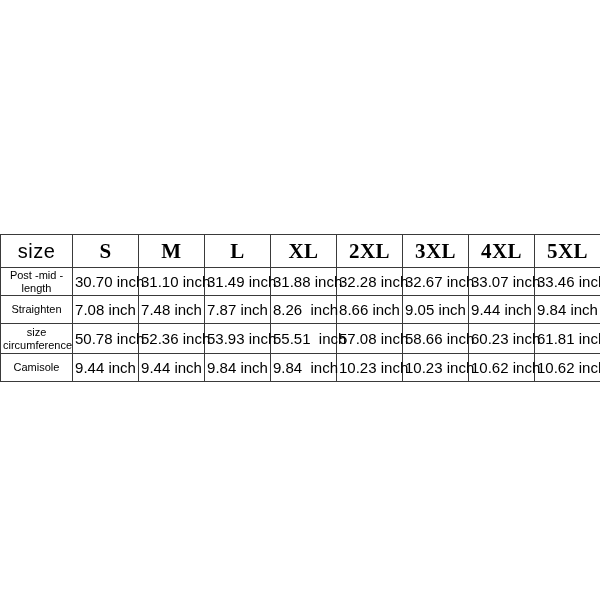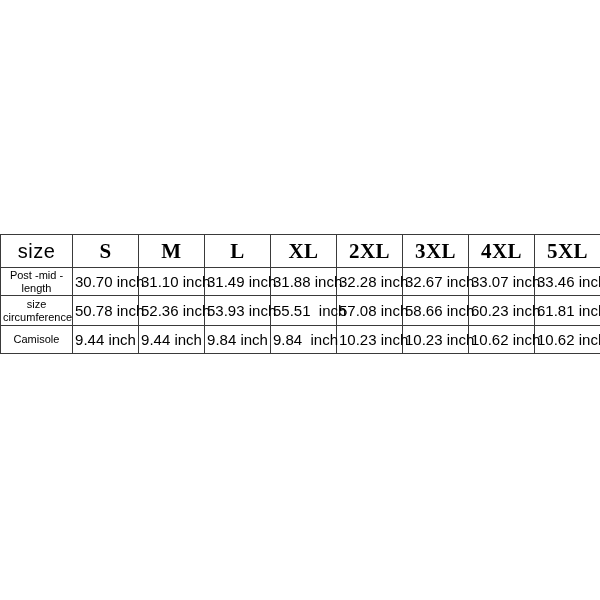--- a/index.html
+++ b/index.html
@@ -132,20 +132,33 @@
           <td class="value">30.70 inch</td>
           <td class="value">31.10 inch</td>
           <td class="value">31.49 inch</td>
           <td class="value">31.88 inch</td>
           <td class="value">32.28 inch</td>
           <td class="value">32.67 inch</td>
           <td class="value">33.07 inch</td>
           <td class="value">33.46 inch</td>
         </tr>
 
+        <tr>
+          <td class="row-label">
+            <span class="lbl-line">Straighten</span>
+          </td>
+          <td class="value">7.08 inch</td>
+          <td class="value">7.48 inch</td>
+          <td class="value">7.87 inch</td>
+          <td class="value">8.26  inch</td>
+          <td class="value">8.66 inch</td>
+          <td class="value">9.05 inch</td>
+          <td class="value">9.44 inch</td>
+          <td class="value">9.84 inch</td>
+        </tr>
 
         <tr class="tall">
           <td class="row-label">
             <span class="lbl-line">size</span>
             <span class="lbl-line">circumference</span>
           </td>
           <td class="value">50.78 inch</td>
           <td class="value">52.36 inch</td>
           <td class="value">53.93 inch</td>
           <td class="value">55.51  inch</td>

